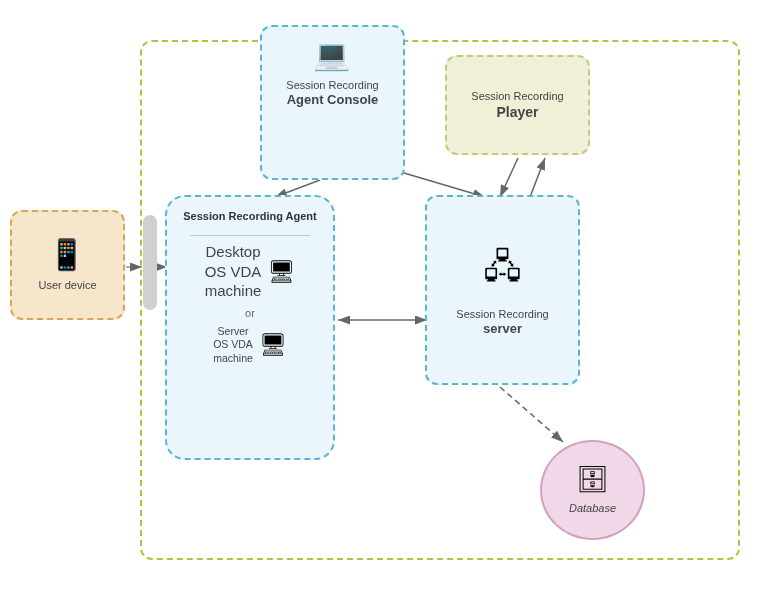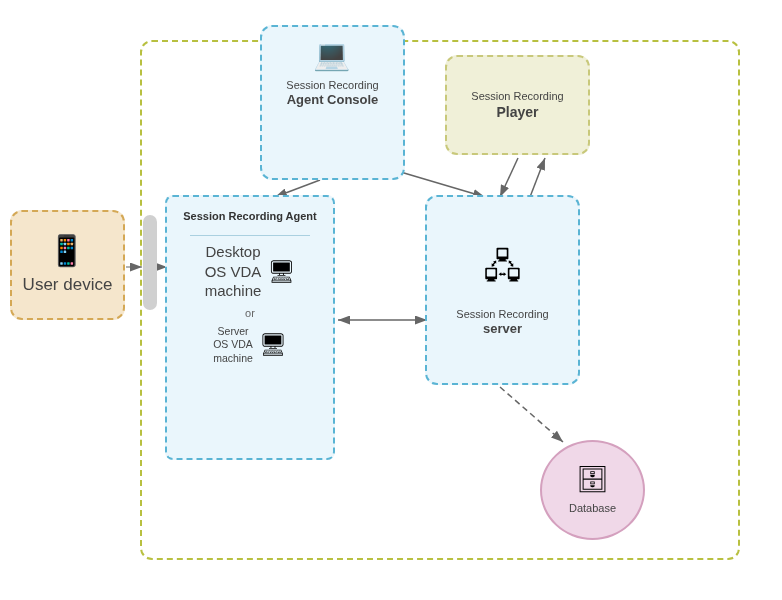--- a/index.html
+++ b/index.html
@@ -50,21 +50,21 @@
     }
 
     
     .agent-box {
       position: absolute;
       top: 185px;
       left: 155px;
       width: 170px;
       height: 265px;
       border: 2px dashed #5ab4d4;
-      border-radius: 8px;
+      border-radius: 20px;
       background: #eaf6fc;
       display: flex;
       flex-direction: column;
       align-items: center;
       justify-content: flex-start;
       padding: 12px 8px 8px 8px;
     }
 
     
     .policy-box {
@@ -130,21 +130,21 @@
       border-radius: 50%;
       background: #f0d8e8;
       display: flex;
       flex-direction: column;
       align-items: center;
       justify-content: center;
       gap: 6px;
     }
 
     .box-label {
-      font-size: 17px;
+      font-size: 11px;
       color: #444;
       text-align: center;
       line-height: 1.3;
     }
 
     .icon-devices {
       font-size: 30px;
       color: #7a5c3a;
     }
 
@@ -252,16 +252,16 @@
     <span class="box-label" style="font-size:11px;">Session Recording<br><span style="font-size:14px;font-weight:bold;margin-top:48px;">Player</span></span>
   </div>
 
   <div class="server-box">
     <span style="font-size:34px;">🖧</span>
     <span class="box-label" style="font-size:11px;">Session Recording<br><span style="font-size:13px;font-weight:bold;">server</span></span>
   </div>
 
   <div class="database-box">
     <span style="font-size:26px;">🗄</span>
-    <span class="box-label" style="font-size:11px;">Database</span>
+    <span class="box-label" style="font-size:11px;font-style:italic;">Database</span>
   </div>
 
 </div>
 
 </body></html>

